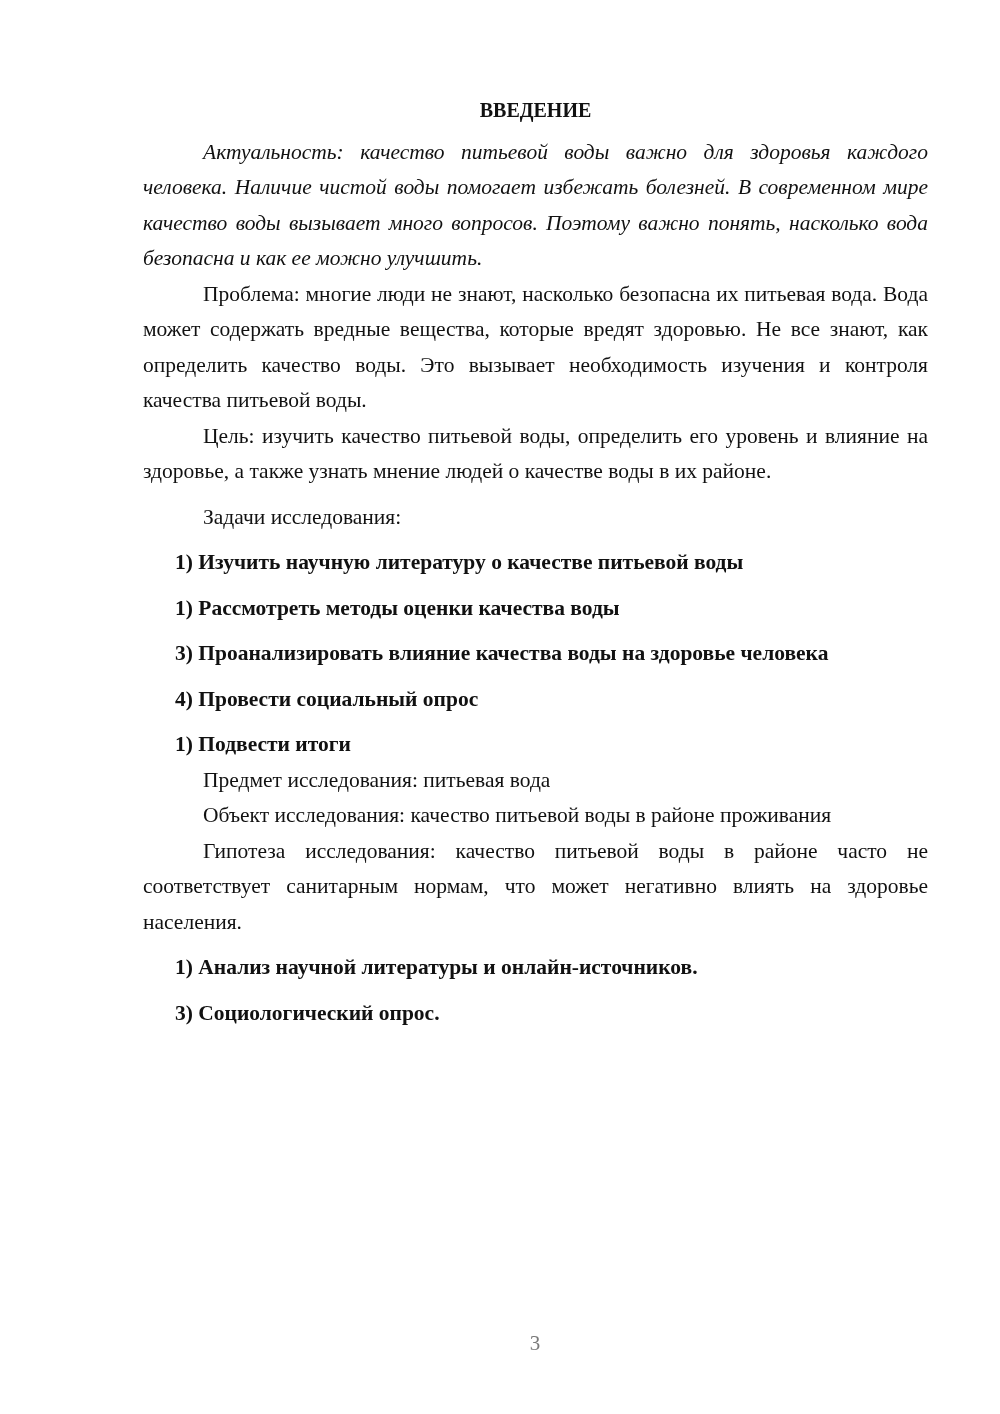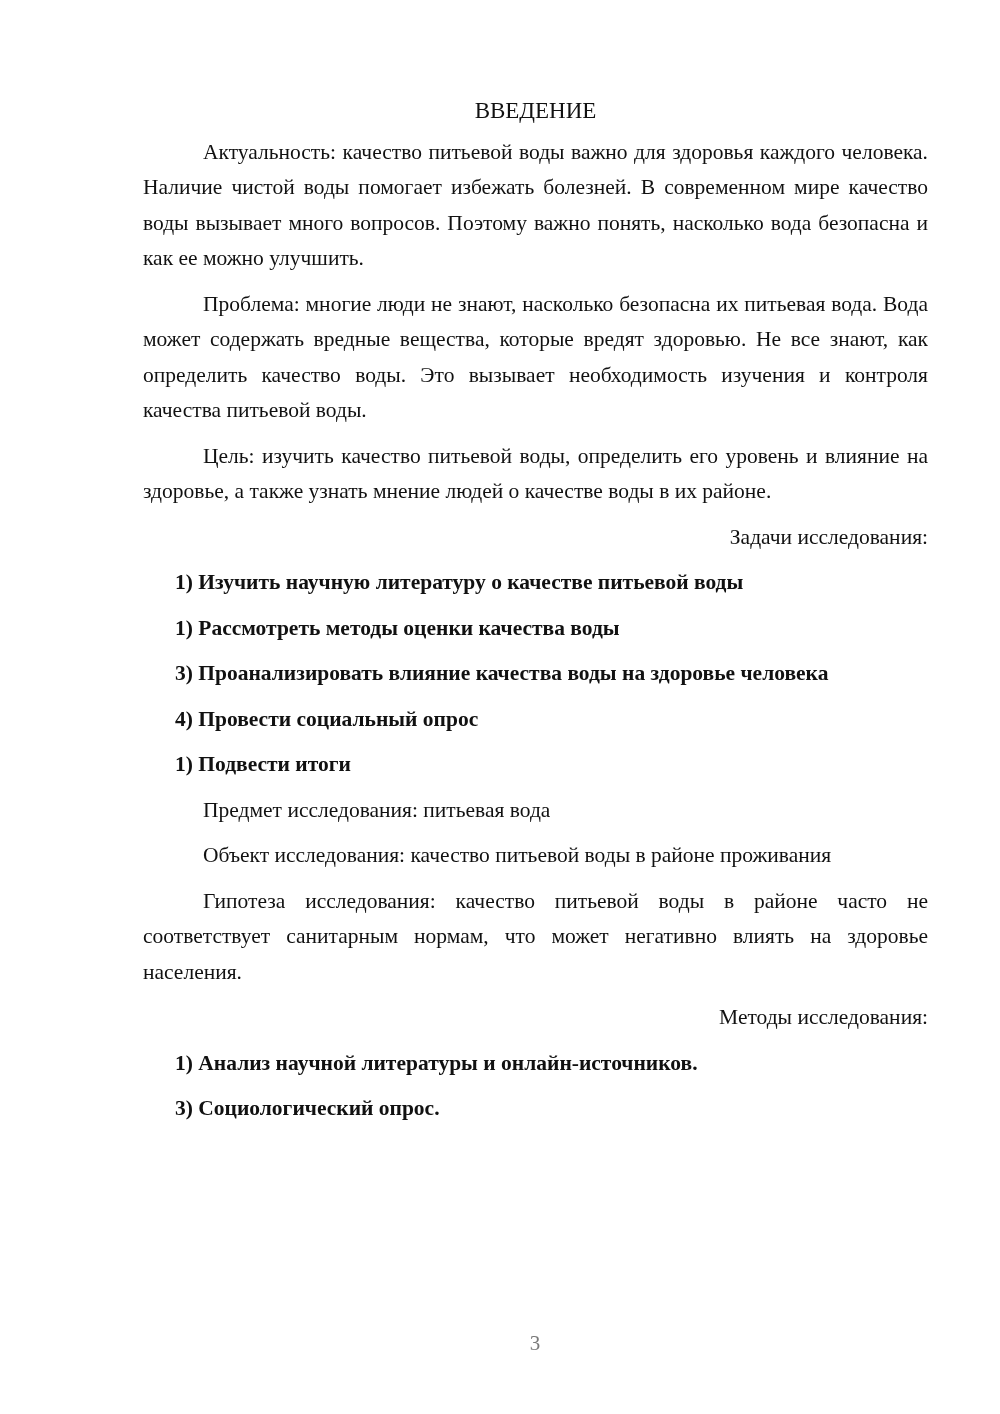--- a/index.html
+++ b/index.html
@@ -6,27 +6,27 @@
   body { width: 1000px; height: 1414px; position: relative; overflow: hidden; }
   .page {
     position: absolute; left: 0; top: 0; width: 1000px; height: 1414px; background: #fff;
     font-family: "Liberation Serif", "DejaVu Serif", serif; color: #111;
   }
   .content {
     position: absolute; left: 143px; top: 93px; width: 785px;
     font-size: 21.5px; line-height: 35.5px;
   }
   .title {
-    text-align: center; font-weight: normal; font-size: 23px; line-height: 35.5px;
+    text-align: center; font-weight: bold; font-size: 20px; line-height: 35.5px;
     margin: 0 0 0 0; padding-left: 0px; position: relative; left: 0px;
   }
   p { margin: 0; }
-  .para { text-indent: 60px; text-align: justify; margin-top: 10px; }
-  .para.first { margin-top: 0; }
-  .label-line { text-indent: 60px; margin-top: 10px; text-align: right; }
+  .para { text-indent: 60px; text-align: justify; }
+  .para.first { margin-top: 0; font-style: italic; }
+  .label-line { text-indent: 60px; margin-top: 10px; }
   .list-item { padding-left: 32px; margin-top: 10px; font-weight: bold; }
   .page-number {
     position: absolute; left: 0; width: 1070px; top: 1331px; text-align: center;
     font-size: 21px; color: #7a7a7a; font-family: "Liberation Serif", "DejaVu Serif", serif;
   }
 </style>
 </head>
 <body>
 
 <div class="page">
@@ -43,21 +43,20 @@
       <p class="list-item">1) Рассмотреть методы оценки качества воды</p>
       <p class="list-item">3) Проанализировать влияние качества воды на здоровье человека</p>
       <p class="list-item">4) Провести социальный опрос</p>
       <p class="list-item">1) Подвести итоги</p>
     </div>
 
     <p class="para">Предмет исследования: питьевая вода</p>
     <p class="para">Объект исследования: качество питьевой воды в районе проживания</p>
     <p class="para">Гипотеза исследования: качество питьевой воды в районе часто не соответствует санитарным нормам, что может негативно влиять на здоровье населения.</p>
 
-    <p class="label-line">Методы исследования:</p>
     <div>
       <p class="list-item">1) Анализ научной литературы и онлайн-источников.</p>
       <p class="list-item">3) Социологический опрос.</p>
     </div>
   </div>
 
   <div class="page-number">3</div>
 </div>
 
 </body></html>

